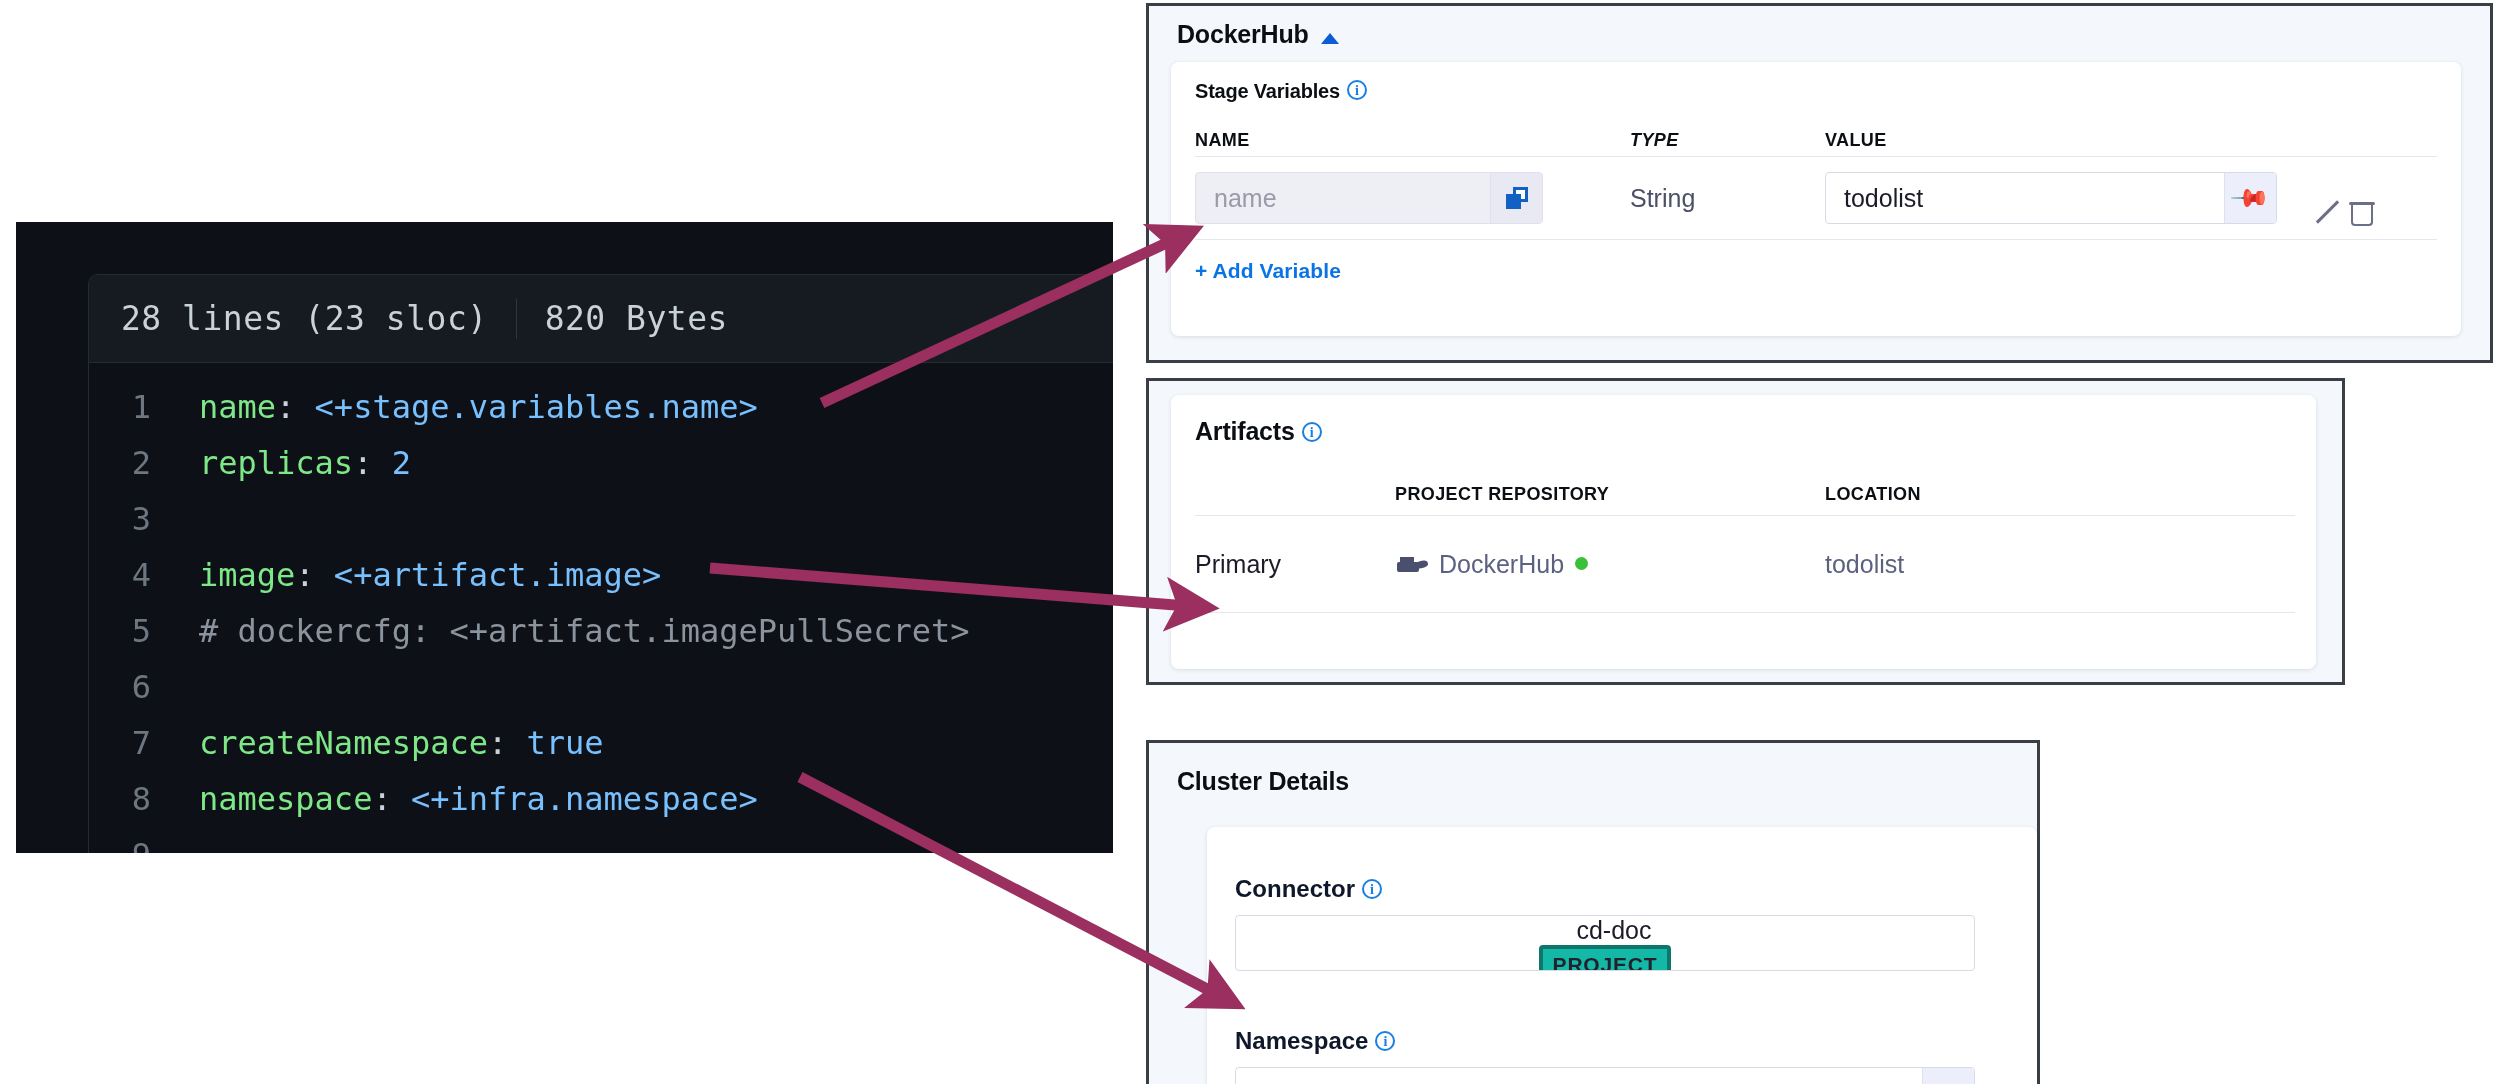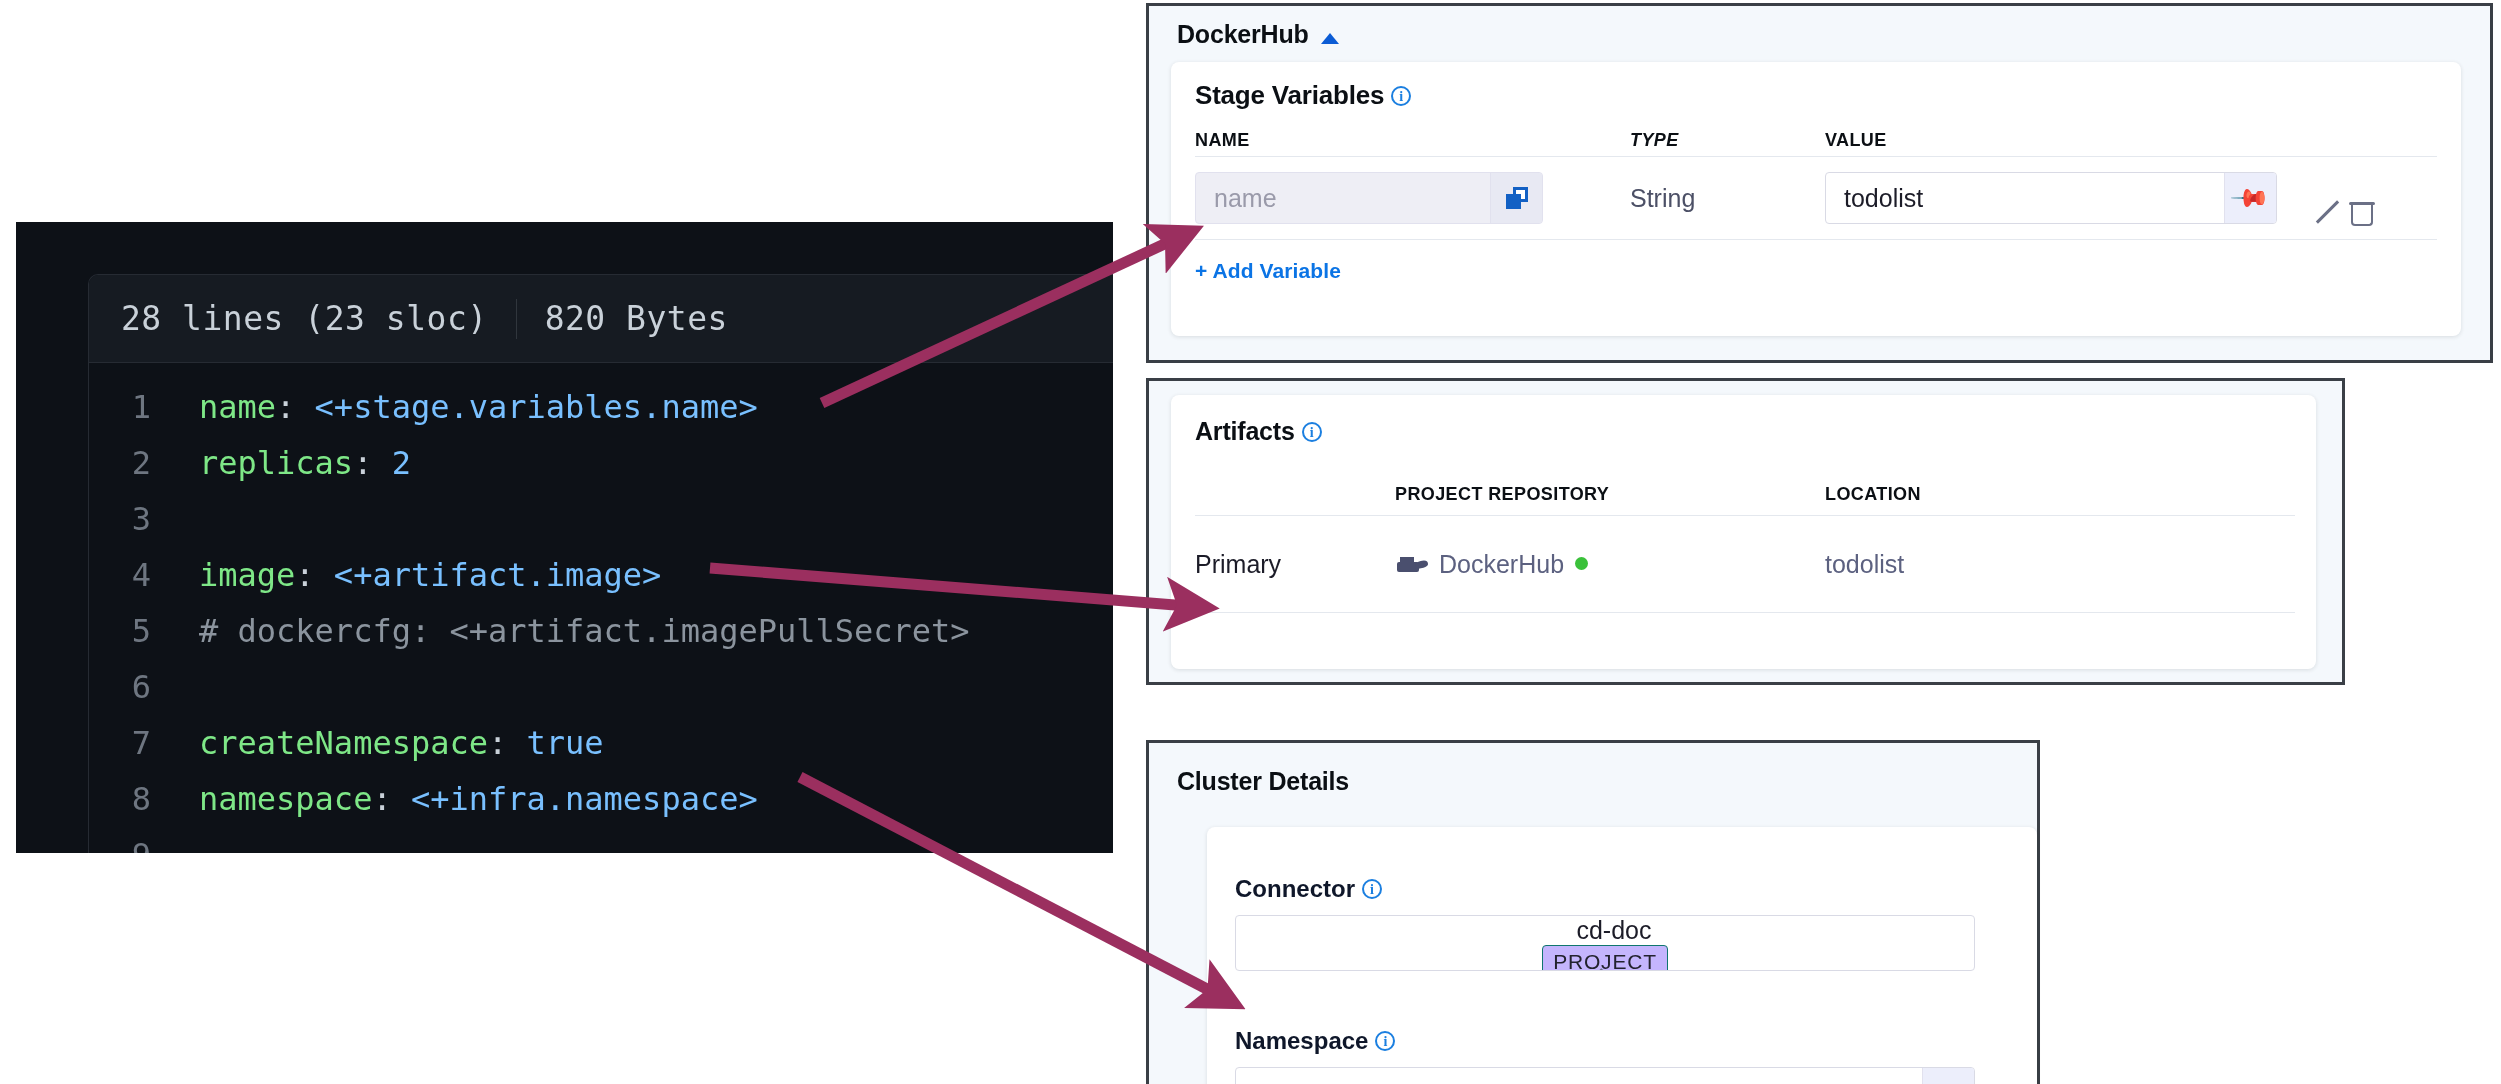--- a/index.html
+++ b/index.html
@@ -215,27 +215,28 @@
     border-radius: 50%;
     background: #3ac13a;
     margin-left: 11px;
     vertical-align: 3px;
   }
   .dot-green.sm { width: 10px; height: 10px; margin: 0 8px 0 0; vertical-align: 1px;}
 
   .label-txt { font-size: 24px; font-weight: bold; color: #0f172a; text-align: right; }
 
   .scope-pill {
-    border: 1px solid #0f766e;
+    border: 4px solid #0f766e;
     border-radius: 4px;
     padding: 4px 10px;
     font-size: 21px;
     color: #22222e;
     letter-spacing: 0.8px;
-    background: #c4b5fd;
+    background: #14b8a6;
+    font-weight: bold;
   }
   .chev-down-sm {
     display: inline-block;
     width: 12px; height: 12px;
     border-right: 3px solid #6b7086;
     border-bottom: 3px solid #6b7086;
     transform: rotate(45deg);
     margin: -6px 14px 0 14px;
   }
 
@@ -324,21 +325,21 @@
   </div>
 </div>
 
 <div class="outer-panel" id="panel-advanced">
   <div style="position:absolute;left:28px;top:14px;">
     <span class="section-title">DockerHub</span><span class="chev-up"></span>
   </div>
 
   <div class="inner-card" style="position:absolute;left:22px;top:56px;width:1290px;height:274px;">
     <div style="position:absolute;left:24px;top:18px;">
-      <span class="section-title" style="font-size:26px;">Stage Variables</span><span class="info-icon">i</span>
+      <span class="section-title" style="font-size:20px;">Stage Variables</span><span class="info-icon">i</span>
     </div>
 
     <div style="position:absolute;left:24px;top:62px;width:1242px;">
       <div style="display:flex;align-items:center;height:32px;">
         <div style="width:435px;" class="col-head">NAME</div>
         <div style="width:195px;font-style:italic;" class="col-head">TYPE</div>
         <div style="flex:1;" class="col-head">VALUE</div>
       </div>
       <div class="hr"></div>
 

